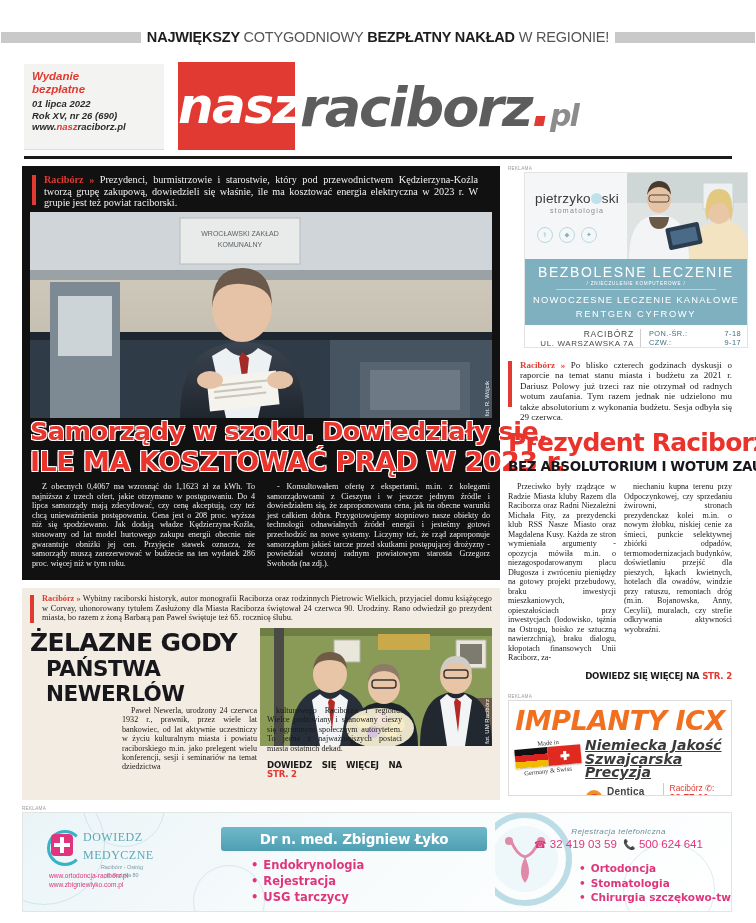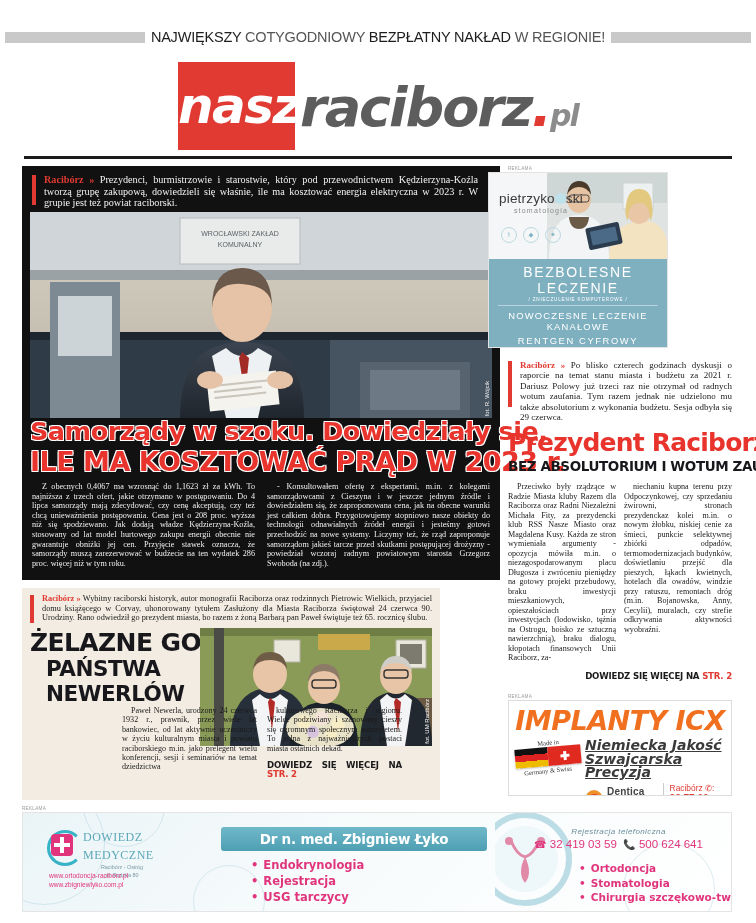--- a/index.html
+++ b/index.html
@@ -18,21 +18,21 @@
     position:absolute;left:0;top:26px;width:756px;height:22px;
     display:flex;align-items:center;justify-content:center;
   }
   .topstrip .bar{height:11px;background:#c9c9c9;flex:0 0 140px;}
   .topstrip .bar.left{margin-right:6px;}
   .topstrip .bar.right{margin-left:6px;}
   .topstrip .txt{
     font-family:"Liberation Sans", sans-serif;
     font-size:14.5px;letter-spacing:-0.2px;color:#3c3c3c;white-space:nowrap;
   }
-  .topstrip .txt .w1{font-weight:normal;color:#1d1d1d;}
+  .topstrip .txt .w1{font-weight:bold;color:#1d1d1d;}
   .topstrip .txt .w2{font-weight:normal;color:#555;}
 
   
   .masthead{position:absolute;left:0;top:58px;width:756px;height:100px;}
   .edition{
     position:absolute;left:24px;top:6px;width:140px;height:86px;
     background:#f3f3f1;padding:6px 8px 0 8px;box-sizing:border-box;
     border-bottom:1px solid #ddd;
   }
   .edition .free{
@@ -109,21 +109,21 @@
   }
   .lead-cols .col{
     width:223px;
     font-family:"Liberation Serif", serif;
     font-size:8.2px;line-height:9.6px;color:#f0f0f0;text-align:justify;
   }
   .lead-cols .col p{margin:0;text-indent:10px;}
 
   
   .gody{
-    position:absolute;left:22px;top:588px;width:418px;height:212px;
+    position:absolute;left:22px;top:588px;width:478px;height:212px;
     background:#f3ece3;box-sizing:border-box;padding:6px 8px;
   }
   .gody-intro{position:relative;padding-left:12px;}
   .gody-intro .accent{position:absolute;left:0;top:1px;width:4px;height:28px;background:#e03a32;}
   .gody-intro p{
     margin:0;font-family:"Liberation Serif", serif;
     font-size:8.3px;line-height:9.6px;color:#1a1a1a;text-align:justify;
   }
   .gody-intro .city{color:#e03a32;font-weight:bold;}
   .gody-title{margin-top:6px;width:232px;}
@@ -159,21 +159,21 @@
     font-size:8.6px;color:#1a1a1a;letter-spacing:-0.2px;margin-top:8px;
   }
   .more .red{color:#e03a32;}
 
   
   .adlabel{
     font-family:"Liberation Sans", sans-serif;font-size:4.6px;
     color:#9b9b9b;letter-spacing:0.3px;
   }
   .ad-dent{
-    position:absolute;left:488px;top:172px;width:180px;height:176px;
+    position:absolute;left:524px;top:172px;width:224px;height:176px;
     background:#ffffff;border:1px solid #e3e3e3;box-sizing:border-box;overflow:hidden;
   }
   .dent-top{position:relative;height:86px;background:#f4f6f7;overflow:hidden;}
   .dent-logo{position:absolute;left:10px;top:18px;}
   .dent-logo .n{
     font-family:"Liberation Sans", sans-serif;font-size:13.5px;color:#3a3a3a;letter-spacing:0.2px;
   }
   .dent-logo .n .tooth{
     display:inline-block;width:11px;height:11px;background:#bfe2ea;
     border-radius:50% 50% 45% 45%;vertical-align:-1px;
@@ -385,20 +385,29 @@
 
 <div class="page">
 
   <div class="topstrip">
     <div class="bar left"></div>
     <div class="txt"><span class="w1">NAJWIĘKSZY </span><span class="w2">COTYGODNIOWY </span><span class="w1">BEZPŁATNY NAKŁAD </span><span class="w2">W REGIONIE!</span></div>
     <div class="bar right"></div>
   </div>
 
   <div class="masthead">
+    <div class="edition">
+      <div class="free">
+        <div>Wydanie</div>
+        <div>bezpłatne</div>
+      </div>
+      <div class="line">01 lipca 2022</div>
+      <div class="line">Rok XV, nr 26 (690)</div>
+      <div class="line www"><span>www.</span><span class="r">nasz</span><span>raciborz.pl</span></div>
+    </div>
     <div class="logo-red">
       <span>nasz</span>
     </div>
     <div class="logo-grey"><span>raciborz</span><span class="dot">.</span><span class="pl">pl</span></div>
   </div>
 
   <div class="rule"></div>
 
   <div class="lead">
     <div class="lead-intro">

